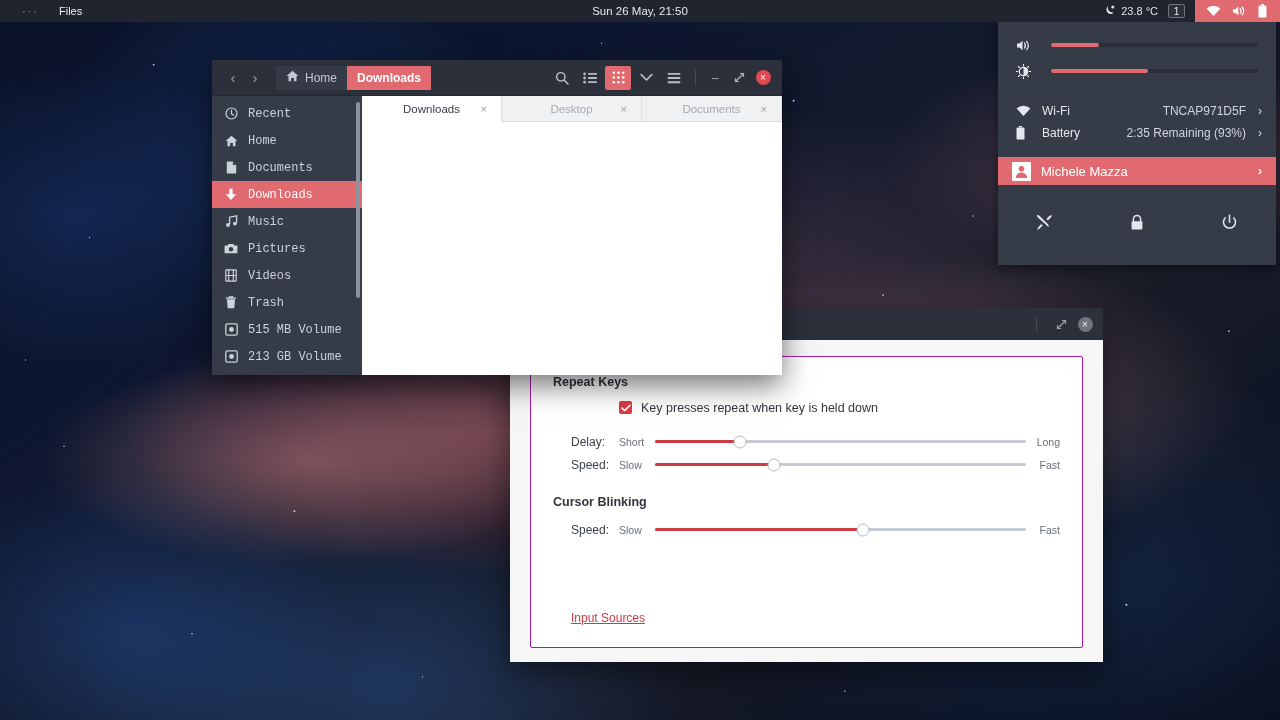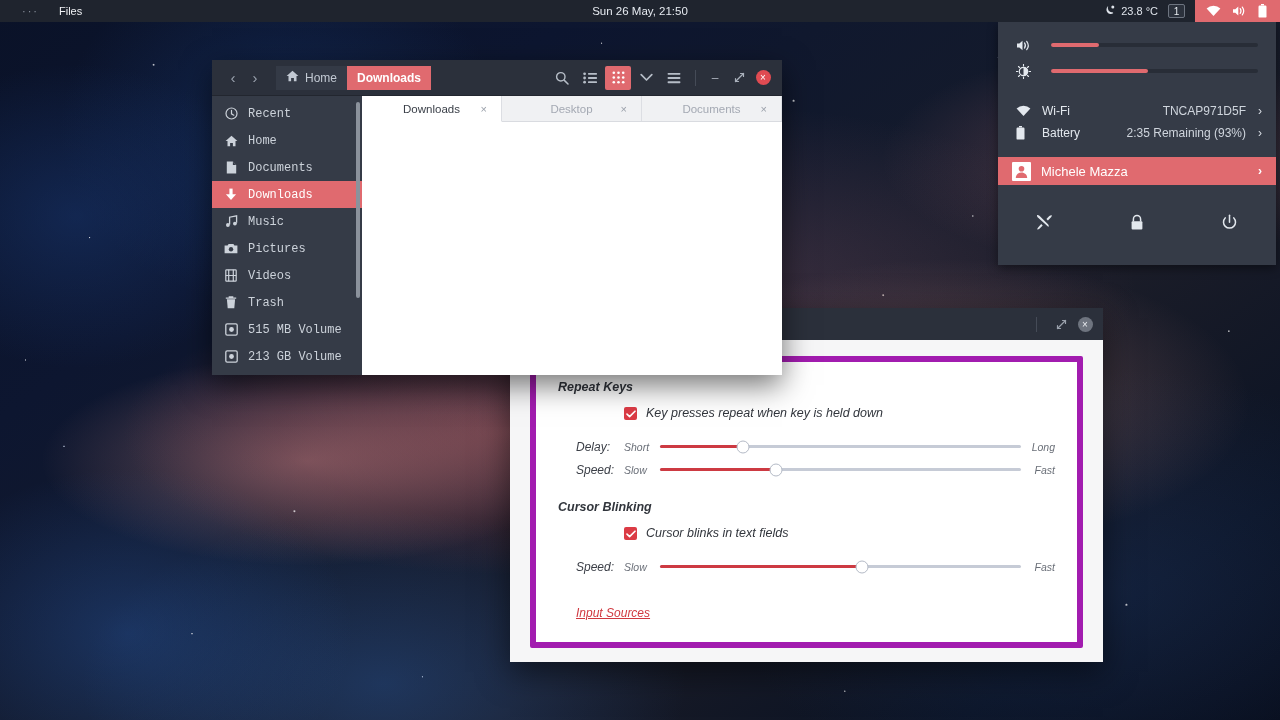--- a/index.html
+++ b/index.html
@@ -199,25 +199,25 @@
   .kb-wbtns { margin-left: auto; display: flex; align-items: center; gap: 4px; }
   .kb-sep { width: 1px; height: 15px; background: #454b57; margin-right: 10px; }
   .kb-btn { width: 20px; height: 20px; display: flex; align-items: center; justify-content: center;
     color: #9aa1ac; font-size: 11px; cursor: pointer; }
   .kb-btn .circ2 {
     width: 15px; height: 15px; border-radius: 50%; background: #6e747f;
     display: flex; align-items: center; justify-content: center; font-size: 10px; color: #e8ebef;
   }
   #kb-body { flex: 1; background: #f6f6f7; padding: 16px 20px 14px 20px; display: flex; }
   #kb-card {
-    flex: 1; background: #fff; border: 6px solid #a21caf; border-radius: 2px;
-    padding: 18px 22px 0 22px; position: relative; font-style: italic;
+    flex: 1; background: #fff; border: 1px solid #a21caf; border-radius: 2px;
+    padding: 18px 22px 0 22px; position: relative;
   }
   .kb-section-title { font-size: 12.5px; font-weight: bold; color: #31353c; margin-bottom: 12px; }
-  .kb-check { display: flex; align-items: flex-end; gap: 9px; margin: 0 0 18px 18px; padding-left: 48px; }
+  .kb-check { display: flex; align-items: flex-start; gap: 9px; margin: 0 0 18px 18px; padding-left: 48px; }
   .kb-box {
     width: 13px; height: 13px; border-radius: 2px; background: #db3b45;
     display: flex; align-items: center; justify-content: center; cursor: pointer; flex: none;
   }
   .kb-box svg { display: block; }
   .kb-check span { font-size: 12.5px; color: #32363d; }
   .kb-slider-row { display: flex; align-items: center; margin: 0 0 6px 18px; height: 17px; }
   .kb-lbl { font-size: 12px; color: #3b3f47; width: 48px; }
   .kb-min { font-size: 10.5px; color: #6a6f78; width: 36px; }
   .kb-track {
@@ -631,28 +631,20 @@
         <span class="kb-min">Slow</span>
         <span class="kb-track">
           <span class="kb-fill" style="width: 32%;"></span>
           <span class="kb-knob" style="left: 32%;"></span>
         </span>
         <span class="kb-max">Fast</span>
       </div>
 
       <div class="kb-section-title" style="margin-top:22px">Cursor Blinking</div>
 
-      <div class="kb-check">
-        <span class="kb-box">
-          <svg width="10" height="8" viewBox="0 0 10 8">
-            <path d="M1 4.1 3.6 6.6 9 1.2" fill="none" stroke="#fff" stroke-width="1.6" stroke-linecap="round" stroke-linejoin="round"></path>
-          </svg>
-        </span>
-        <span>Cursor blinks in text fields</span>
-      </div>
 
       <div class="kb-slider-row">
         <span class="kb-lbl">Speed:</span>
         <span class="kb-min">Slow</span>
         <span class="kb-track">
           <span class="kb-fill" style="width: 56%;"></span>
           <span class="kb-knob" style="left: 56%;"></span>
         </span>
         <span class="kb-max">Fast</span>
       </div>

